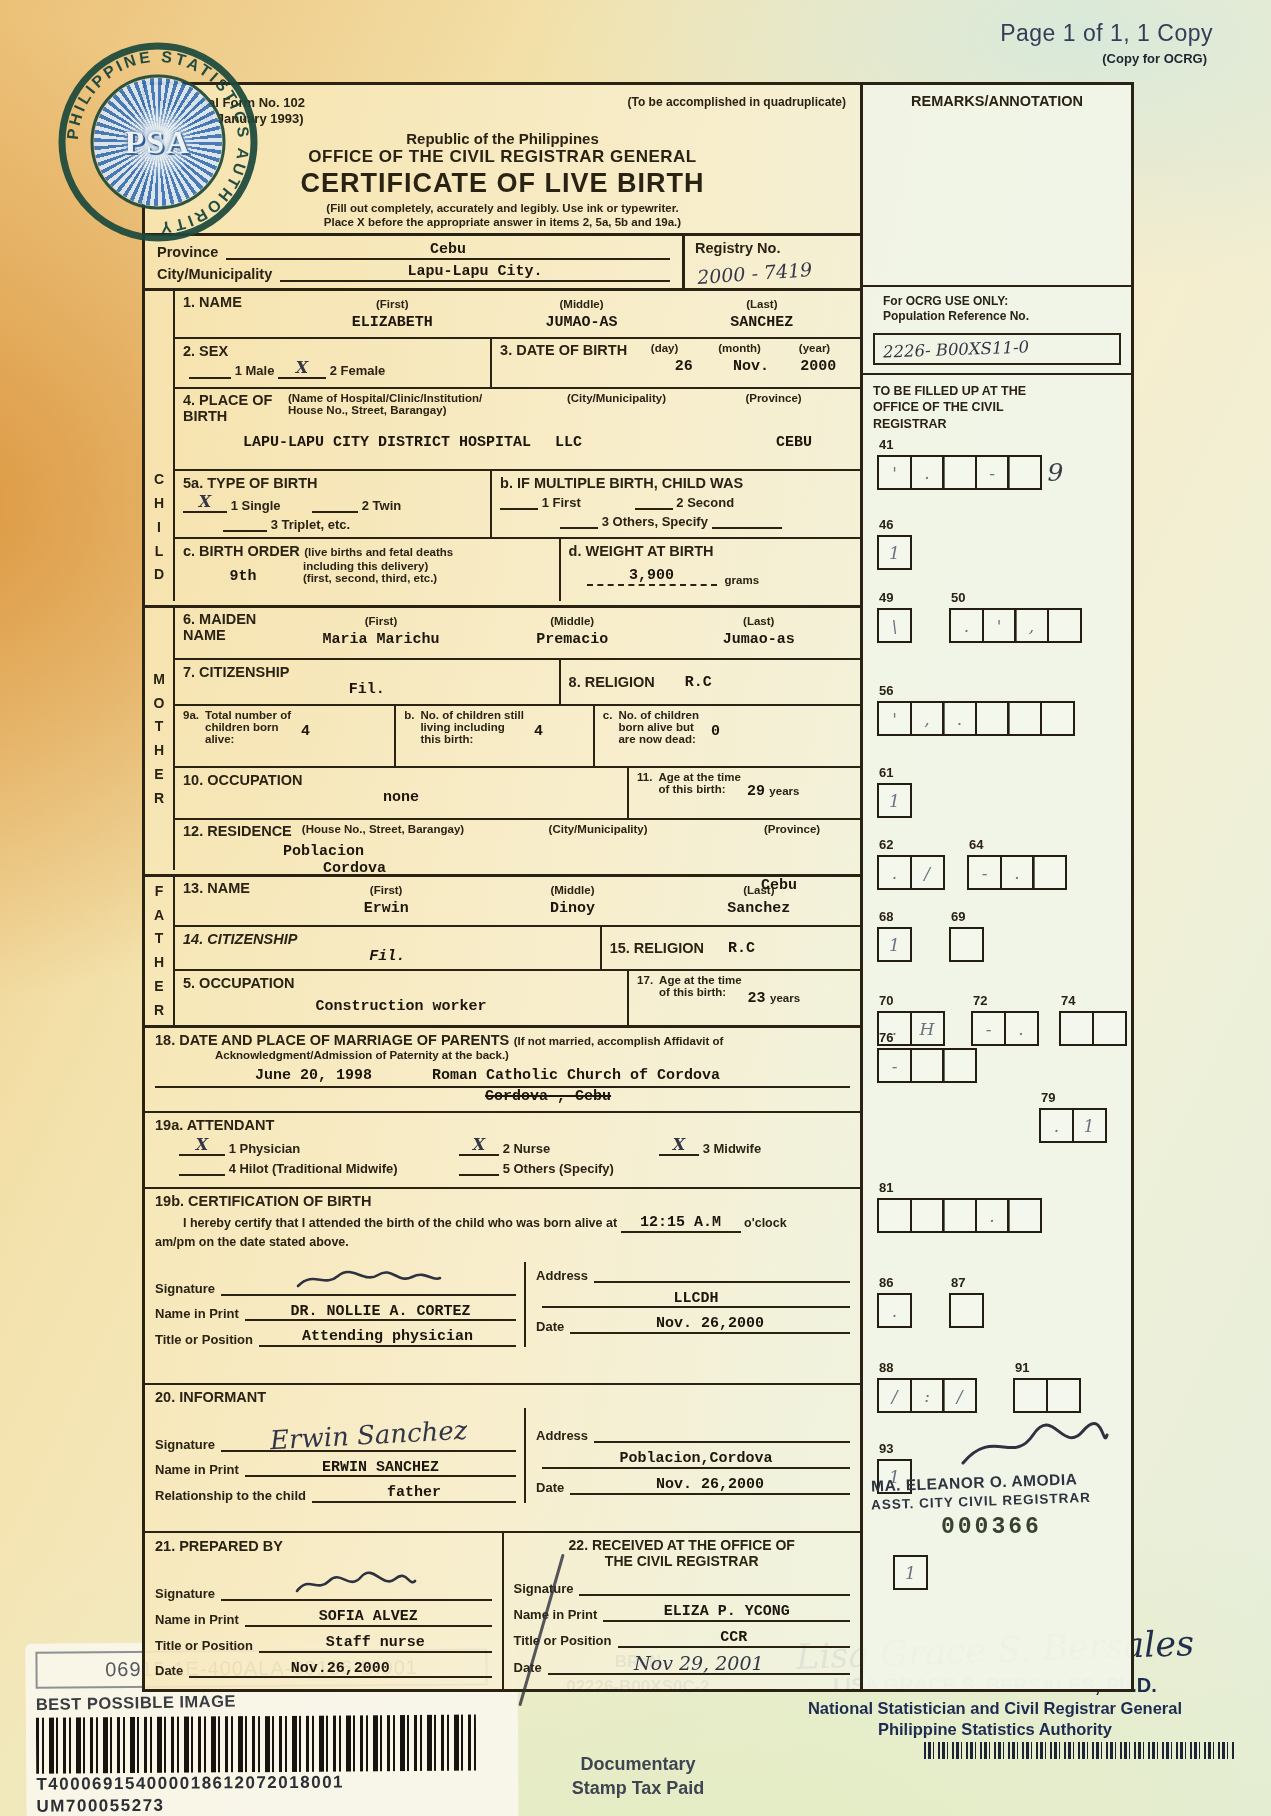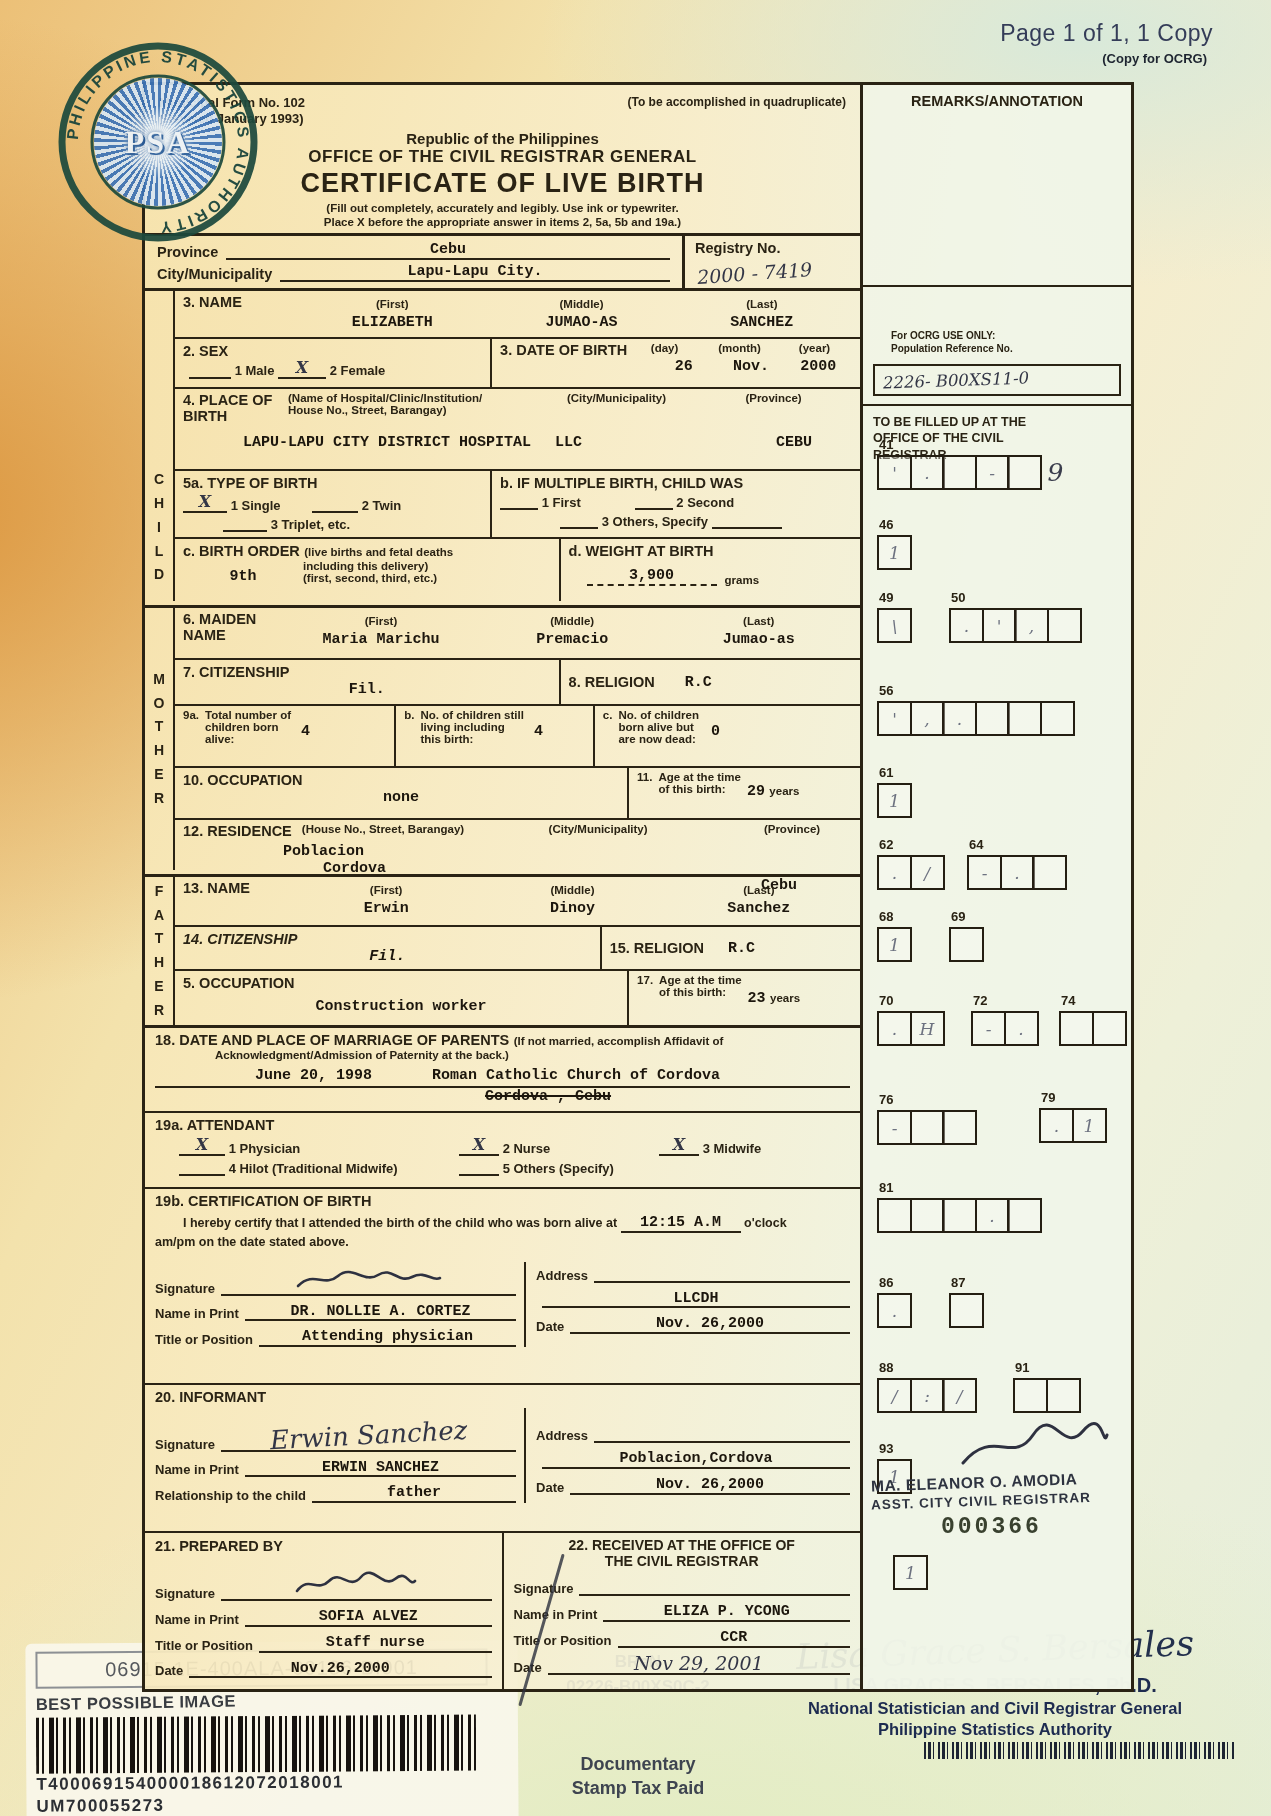--- a/index.html
+++ b/index.html
@@ -71,21 +71,21 @@
   .vrow{display:flex;align-items:flex-end;}
   .opt{font-weight:bold;font-size:13px;}
   .xmark{font-size:16px;font-weight:bold;}
   .sigline{display:flex;align-items:flex-end;margin-top:6px;}
   .sigline .sl-lab{font-weight:bold;font-size:13px;white-space:nowrap;}
   .sigline .blank{flex:1;margin-left:6px;}
   .squig{stroke:#2e3140;fill:none;stroke-width:2.6;stroke-linecap:round;}
   .strike{text-decoration:line-through;text-decoration-thickness:2px;}
   
   .r-head{padding:8px 6px;text-align:center;font-weight:bold;font-size:14.5px;height:202px;border-bottom:2.5px solid var(--ink);}
-  .r-ocrg{padding:7px 28px 5px;font-size:10px;font-weight:bold;line-height:1.25;margin-top:36px;}
+  .r-ocrg{padding:7px 20px 5px;font-size:12px;font-weight:bold;line-height:1.25;}
   .r-refbox{margin:4px 10px 8px;border:2.5px solid var(--ink);height:32px;display:flex;align-items:center;padding-left:8px;}
   .r-refbox .hw{font-size:16.5px;transform:rotate(-2deg);}
   .r-fill{border-top:2.5px solid var(--ink);padding:8px 10px;font-size:12.5px;font-weight:bold;line-height:1.3;}
   .bg{position:absolute;}
   .bg-num{font-weight:bold;font-size:13px;margin:0 0 3px 2px;}
   .bg-row{display:flex;align-items:center;}
   .bx{width:35px;height:35px;border:2.5px solid #241e12;margin-right:-2.5px;display:flex;align-items:center;justify-content:center;
       font-family:"DejaVu Serif",serif;font-style:italic;font-size:17px;color:var(--pencil);background:rgba(250,252,247,.35);}
   .bg-after{font-size:25px;margin-left:8px;color:#3a3d4c;}
   .stampblk{position:absolute;left:8px;top:1388px;width:258px;color:#2e3340;}
@@ -178,21 +178,21 @@
           <div class="vword pre">C
 H
 I
 L
 D</div>
         </div>
         <div class="sec-rows">
 
           <div class="row" style="height:46px;">
             <div class="cell" style="flex:1;display:flex;">
-              <span class="lab" style="width:110px;">3.  NAME</span>
+              <span class="lab" style="width:110px;">1.  NAME</span>
               <span style="flex:1.1;text-align:center;">
                 <span class="hint">(First)</span><br>
                 <span class="tw">ELIZABETH</span>
               </span>
               <span style="flex:1;text-align:center;">
                 <span class="hint">(Middle)</span><br>
                 <span class="tw">JUMAO-AS</span>
               </span>
               <span style="flex:1;text-align:center;">
                 <span class="hint">(Last)</span><br>
@@ -732,21 +732,21 @@
           </div>
       </div>
       <div class="bg" style="top:908px;left:196px;">
         <div class="bg-num">74</div>
         <div class="bg-row">
             <span class="bx"></span>
             <span class="bx"></span>
           </div>
       </div>
 
-      <div class="bg" style="top:1007px;left:14px;">
+      <div class="bg" style="top:945px;left:14px;">
         <div class="bg-num">76</div>
         <div class="bg-row">
             <span class="bx">-</span>
             <span class="bx"></span>
             <span class="bx"></span>
           </div>
       </div>
       <div class="bg" style="top:1005px;left:176px;">
         <div class="bg-num">79</div>
         <div class="bg-row">

